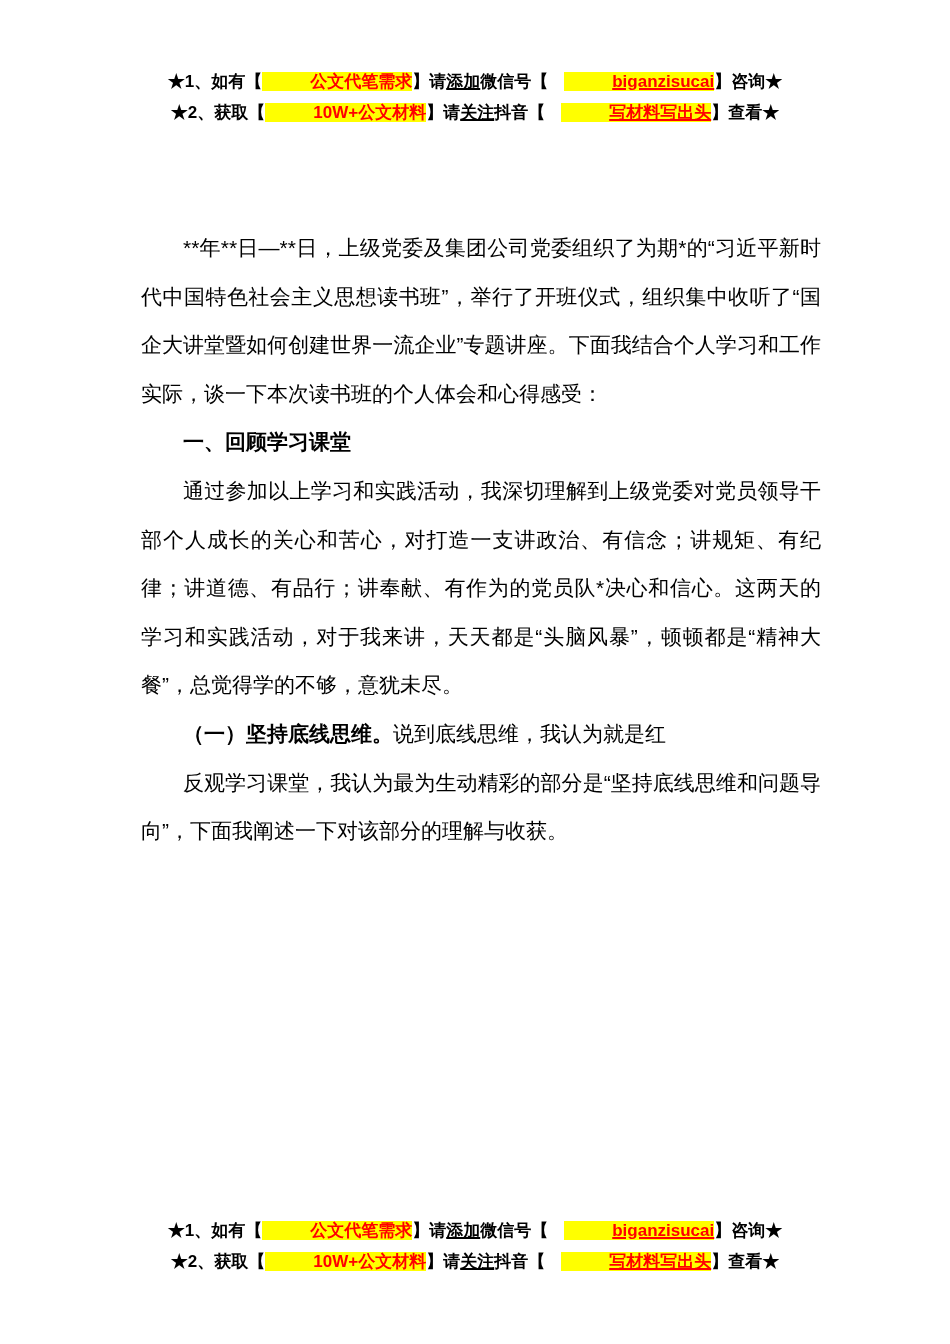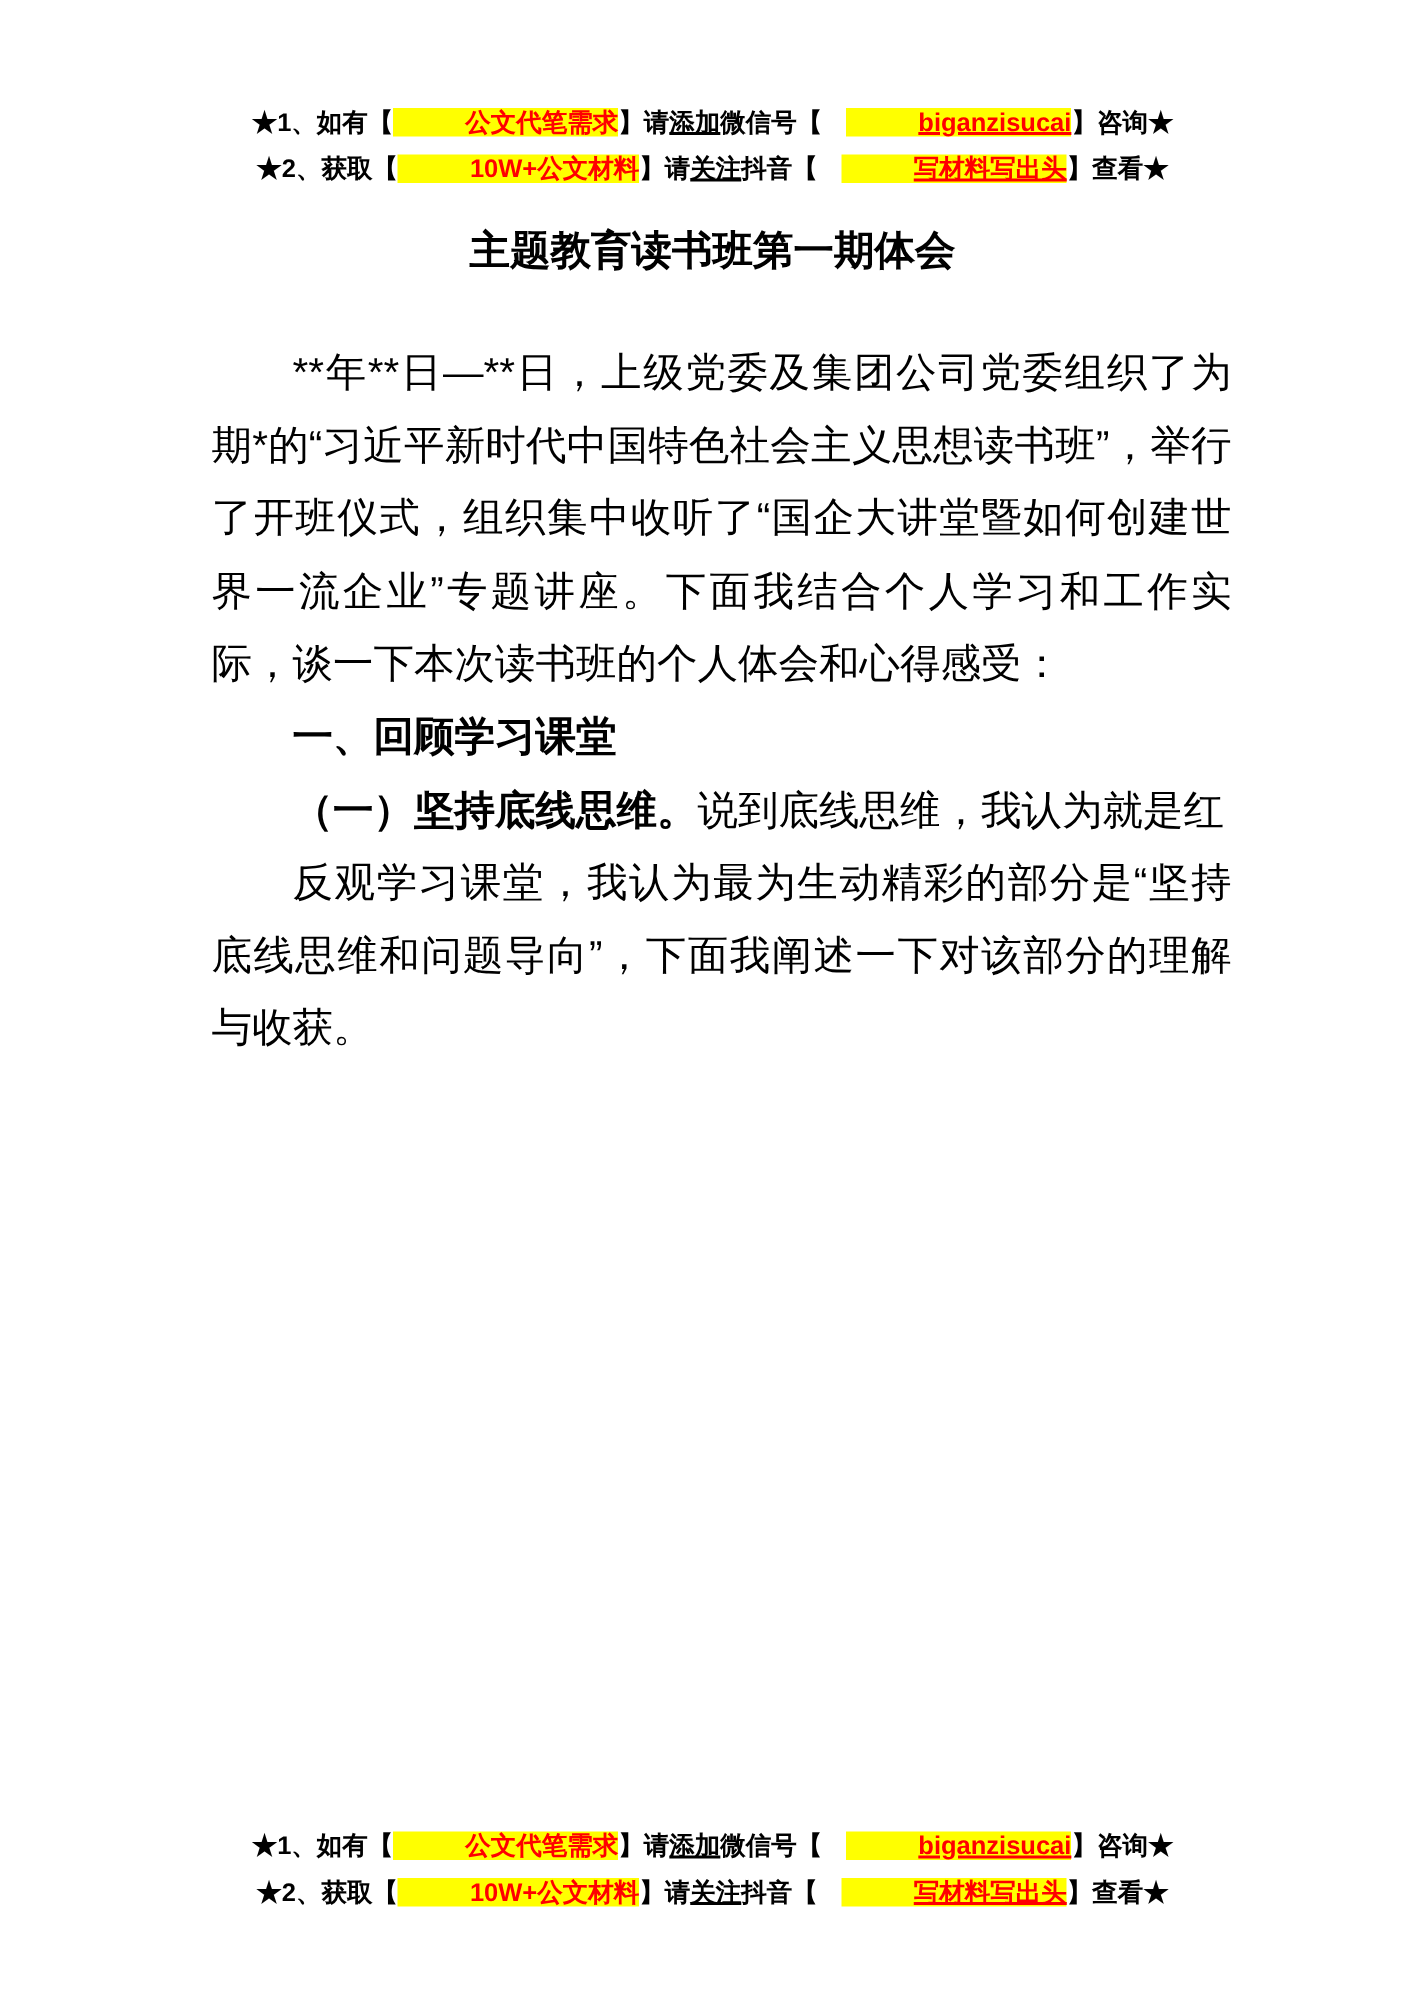--- a/index.html
+++ b/index.html
@@ -55,21 +55,21 @@
     line-height: 40px;
     font-weight: bold;
   }
   .content {
     position: absolute;
     top: 224px;
     left: 141px;
     width: 680px;
     max-height: 990px;
     overflow: hidden;
-    font-size: 27px;
+    font-size: 21px;
     line-height: 48.6px;
     text-align: justify;
   }
   .para {
     margin: 0;
     text-indent: 2em;
   }
   .heading { font-weight: bold; }
   .lead { font-weight: bold; }
 </style>
@@ -80,25 +80,25 @@
 
   <div class="promo promo-header">
     <div class="promo-line">
       <span>★1、如有【</span><span class="hl-red">公文代笔需求</span><span>】请</span><span class="u-black">添加</span><span>微信号【</span><span class="hl-red u-red">biganzisucai</span><span>】咨询★</span>
     </div>
     <div class="promo-line">
       <span>★2、获取【</span><span class="hl-red">10W+公文材料</span><span>】请</span><span class="u-black">关注</span><span>抖音【</span><span class="hl-red u-red">写材料写出头</span><span>】查看★</span>
     </div>
   </div>
 
-  <h1 class="doc-title">主题教育读书班第一期体会</h1>
 
   <div class="content">
     <p class="para">**年**日—**日，上级党委及集团公司党委组织了为期*的“习近平新时代中国特色社会主义思想读书班”，举行了开班仪式，组织集中收听了“国企大讲堂暨如何创建世界一流企业”专题讲座。下面我结合个人学习和工作实际，谈一下本次读书班的个人体会和心得感受：</p>
     <p class="para heading">一、回顾学习课堂</p>
+    <p class="para">通过参加以上学习和实践活动，我深切理解到上级党委对党员领导干部个人成长的关心和苦心，对打造一支讲政治、有信念；讲规矩、有纪律；讲道德、有品行；讲奉献、有作为的党员队*决心和信心。这两天的学习和实践活动，对于我来讲，天天都是“头脑风暴”，顿顿都是“精神大餐”，总觉得学的不够，意犹未尽。</p>
     <p class="para"><span class="lead">（一）坚持底线思维。</span><span>说到底线思维，我认为就是红</span></p>
     <p class="para">反观学习课堂，我认为最为生动精彩的部分是“坚持底线思维和问题导向”，下面我阐述一下对该部分的理解与收获。</p>
   </div>
 
   <div class="promo promo-footer">
     <div class="promo-line">
       <span>★1、如有【</span><span class="hl-red">公文代笔需求</span><span>】请</span><span class="u-black">添加</span><span>微信号【</span><span class="hl-red u-red">biganzisucai</span><span>】咨询★</span>
     </div>
     <div class="promo-line">
       <span>★2、获取【</span><span class="hl-red">10W+公文材料</span><span>】请</span><span class="u-black">关注</span><span>抖音【</span><span class="hl-red u-red">写材料写出头</span><span>】查看★</span>

